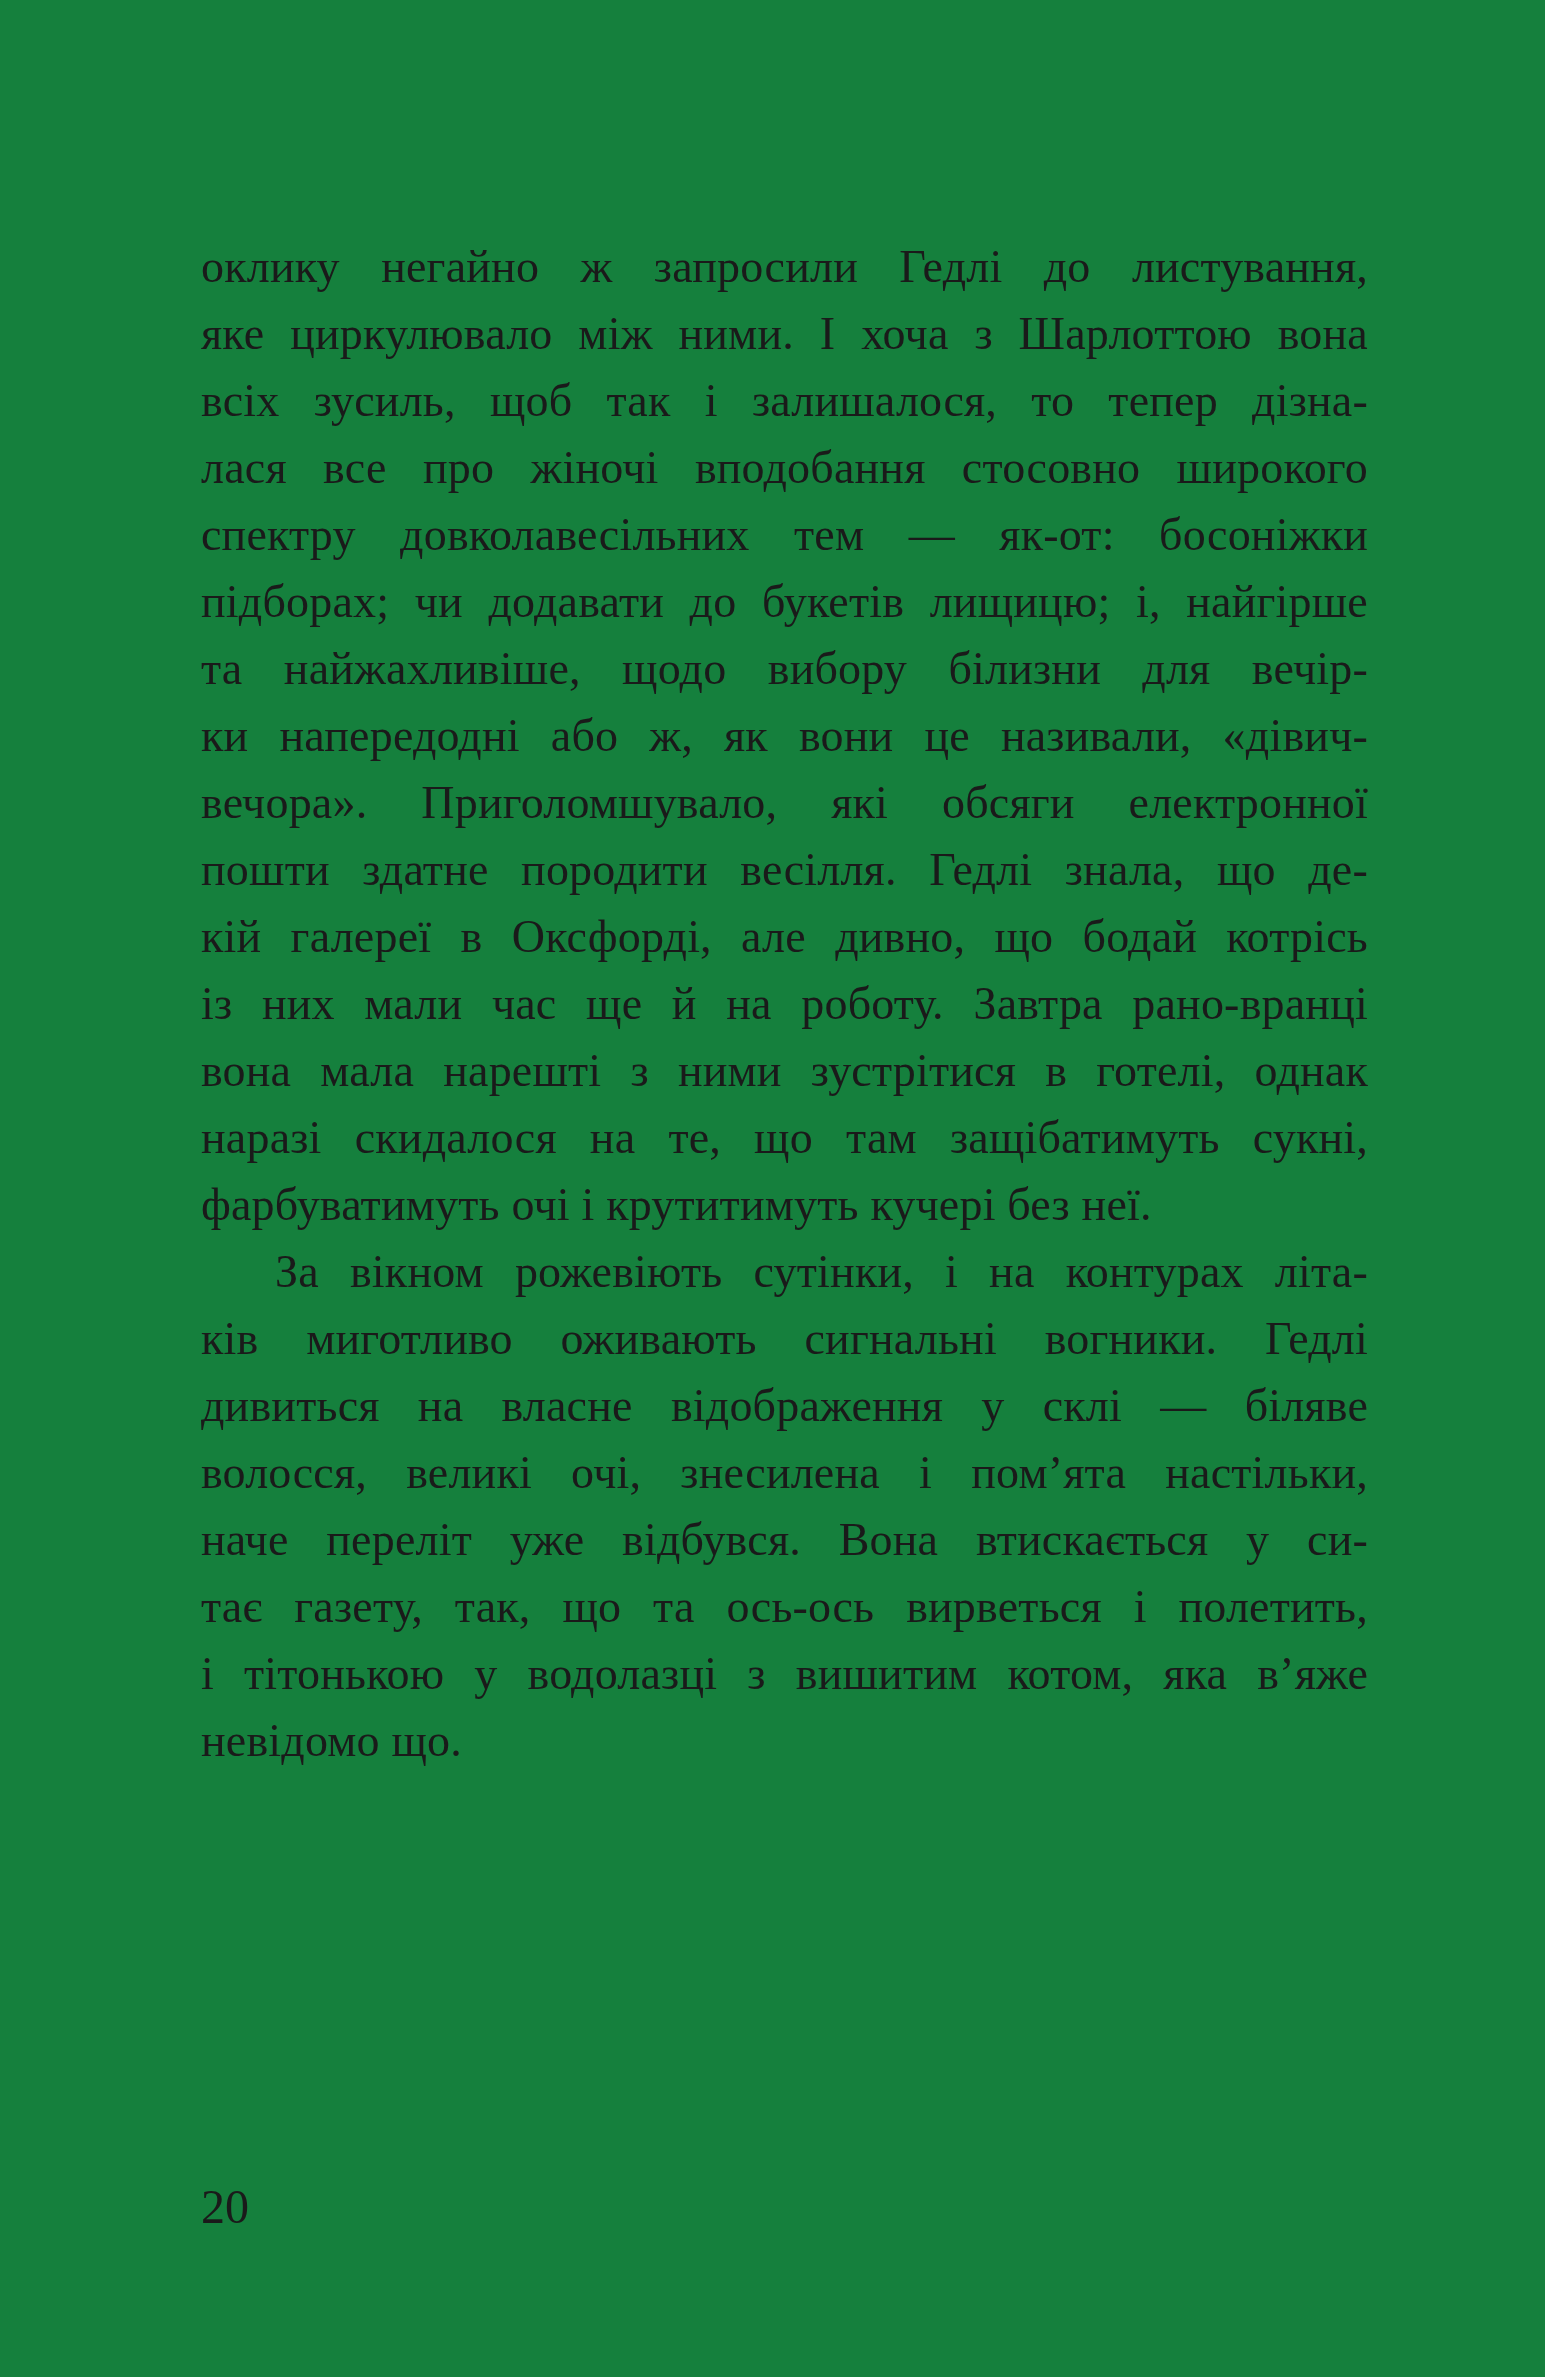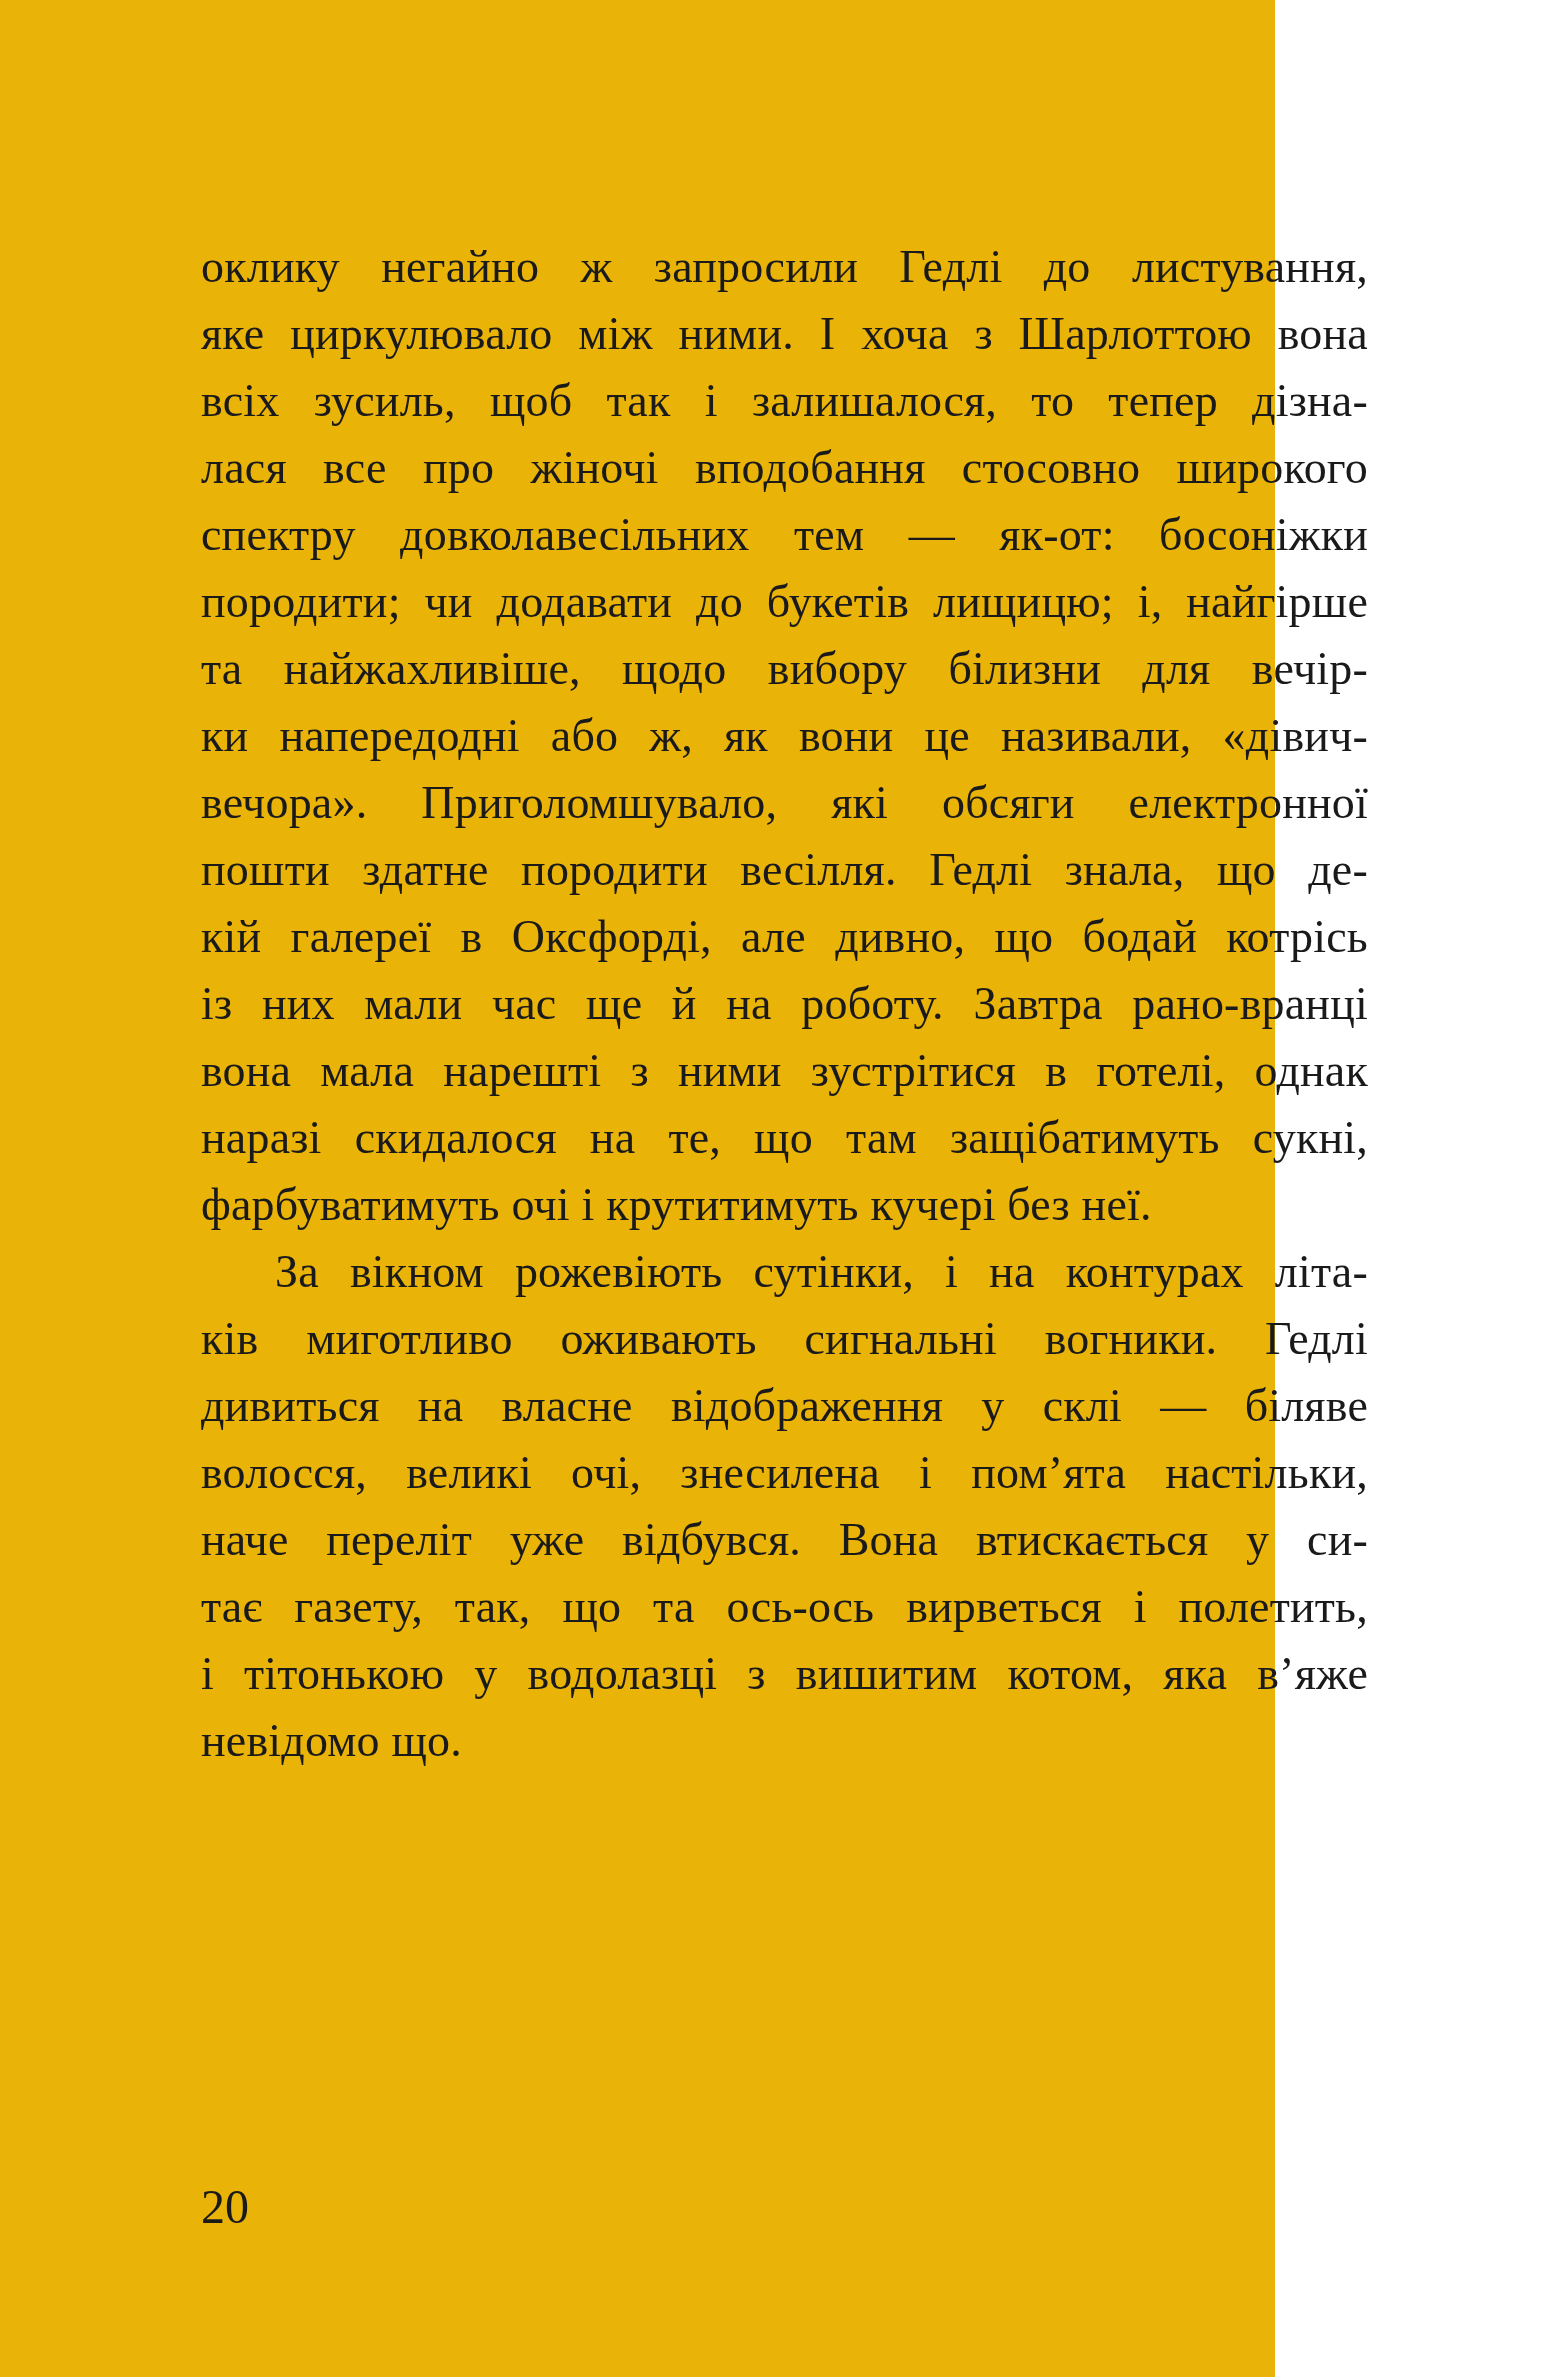--- a/index.html
+++ b/index.html
@@ -9,23 +9,23 @@
   body {
     width: 1545px;
     height: 2377px;
     background: #ffffff;
     font-family: "Liberation Serif", "DejaVu Serif", serif;
     color: #1a1a1a;
     overflow: hidden;
   }
   .book-page {
     position: relative;
-    width: 1275px;
+    width: 1545px;
     height: 2377px;
-    background: #eab308;
+    background: #15803d;
   }
   .text-block {
     position: absolute;
     left: 201px;
     top: 233px;
     width: 1167px;
   }
   .line {
     font-size: 46px;
     line-height: 67px;
@@ -54,21 +54,21 @@
 </head>
 <body>
 
 <div class="book-page">
   <div class="text-block">
     <div class="line">оклику негайно ж запросили Гедлі до листування,</div>
     <div class="line">яке циркулювало між ними. І хоча з Шарлоттою вона</div>
     <div class="line">всіх зусиль, щоб так і залишалося, то тепер дізна-</div>
     <div class="line">лася все про жіночі вподобання стосовно широкого</div>
     <div class="line">спектру довколавесільних тем — як-от: босоніжки</div>
-    <div class="line">породити; чи додавати до букетів лищицю; і, найгірше</div>
+    <div class="line">підборах; чи додавати до букетів лищицю; і, найгірше</div>
     <div class="line">та найжахливіше, щодо вибору білизни для вечір-</div>
     <div class="line">ки напередодні або ж, як вони це називали, «дівич-</div>
     <div class="line">вечора». Приголомшувало, які обсяги електронної</div>
     <div class="line">пошти здатне породити весілля. Гедлі знала, що де-</div>
     <div class="line">кій галереї в Оксфорді, але дивно, що бодай котрісь</div>
     <div class="line">із них мали час ще й на роботу. Завтра рано-вранці</div>
     <div class="line">вона мала нарешті з ними зустрітися в готелі, однак</div>
     <div class="line">наразі скидалося на те, що там защібатимуть сукні,</div>
     <div class="line p-end">фарбуватимуть очі і крутитимуть кучері без неї.</div>
     <div class="line indent">За вікном рожевіють сутінки, і на контурах літа-</div>

